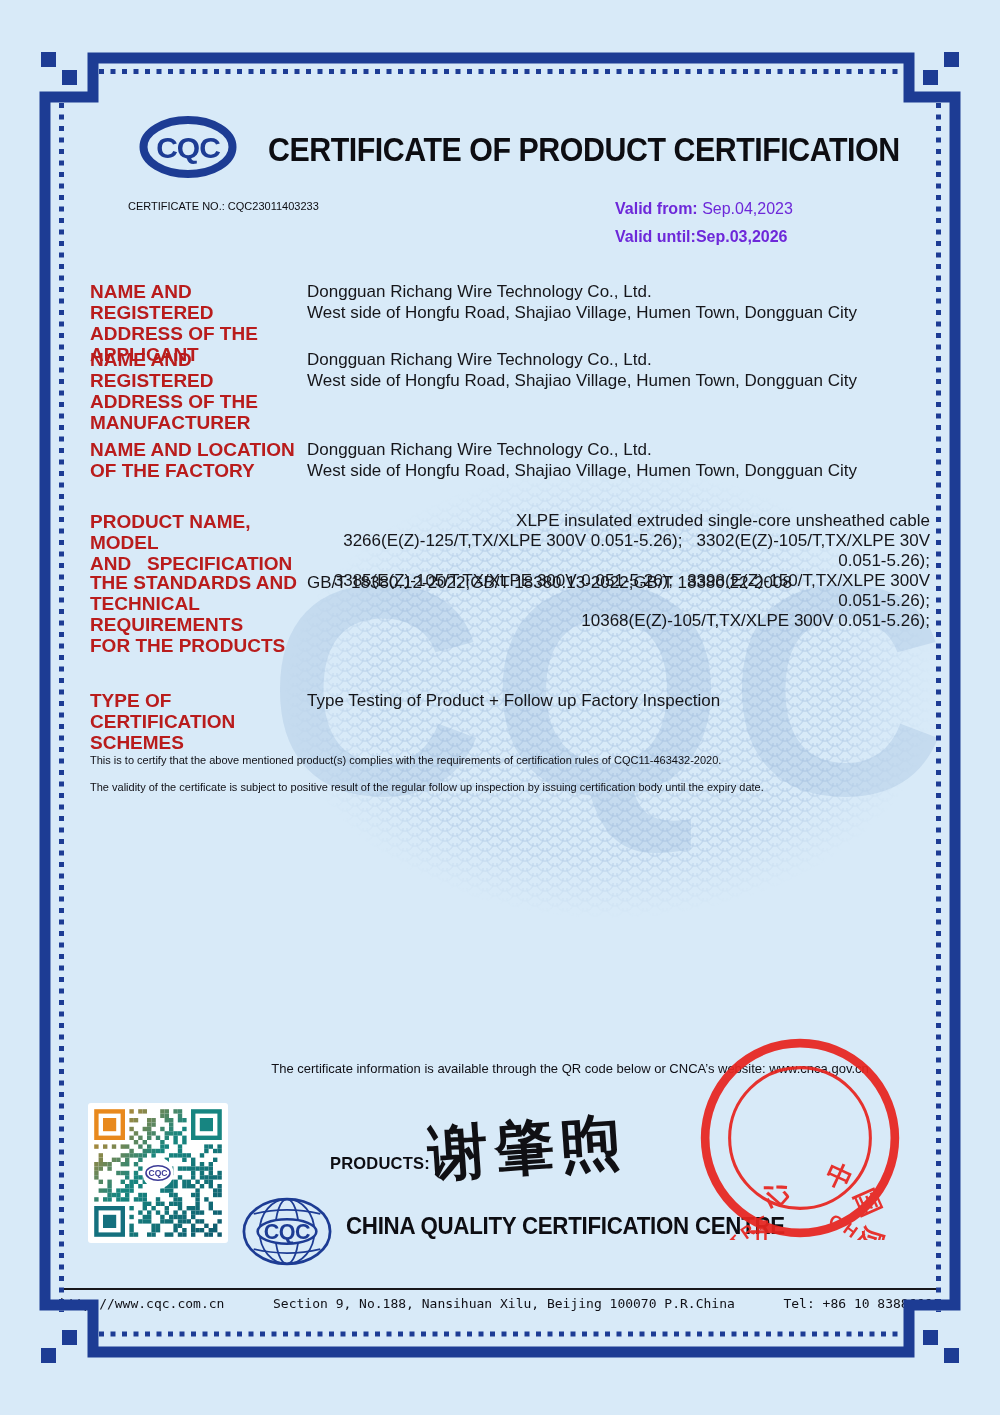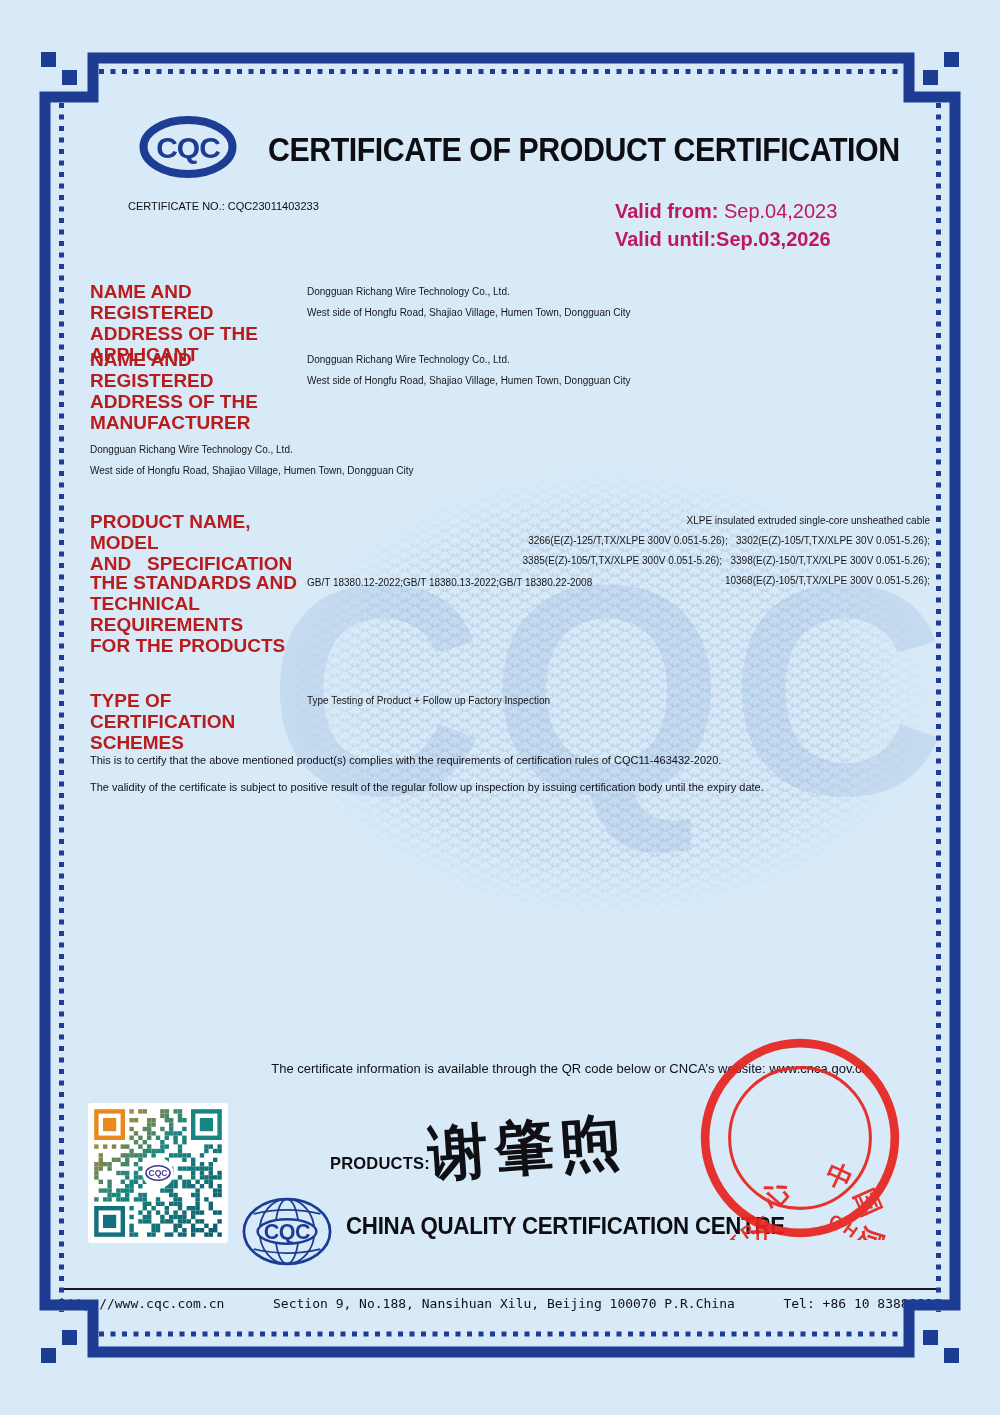--- a/index.html
+++ b/index.html
@@ -16,27 +16,27 @@
     -webkit-mask-image:radial-gradient(ellipse at center,#000 52%,transparent 71%);
     mask-image:radial-gradient(ellipse at center,#000 52%,transparent 71%);}
   .wm-text{position:absolute;left:240px;top:540px;width:740px;z-index:1;text-align:center;
     font-size:300px;font-weight:bold;letter-spacing:6px;line-height:300px;
     color:rgba(148,178,214,.28);}
   
   .logo-cqc{left:138px;top:114px;z-index:2;}
   .title{left:268px;top:131px;width:660px;z-index:2;font-size:33px;font-weight:bold;
     letter-spacing:-.5px;color:#0d0d12;transform:scaleX(.92);transform-origin:left center;white-space:nowrap;}
   .certno{left:128px;top:200px;z-index:2;font-size:11px;font-weight:normal;color:#0d0d12;}
-  .validrow{left:615px;z-index:2;font-size:20px;color:#be185d;}
+  .validrow{left:615px;z-index:2;font-size:16px;color:#6d28d9;}
   .vbold{font-weight:bold;}
   
   .frow{position:absolute;left:90px;width:840px;display:flex;z-index:2;}
   .flabel{width:217px;flex:0 0 217px;font-size:19px;font-weight:bold;line-height:21px;
     white-space:pre-wrap;color:#b91c1c;}
-  .fvalue{flex:1;font-size:10px;line-height:21px;white-space:pre-wrap;color:#16161a;}
+  .fvalue{flex:1;font-size:17px;line-height:21px;white-space:pre-wrap;color:#16161a;}
   
   .stmt{position:absolute;left:90px;width:830px;z-index:2;font-size:11px;color:#101016;margin:0;}
   
   .qr-note{left:170px;top:1061px;width:800px;text-align:center;font-size:13px;color:#101016;z-index:2;}
   .qr-box{left:88px;top:1103px;width:140px;height:140px;z-index:4;}
   .sig-label{left:330px;top:1154px;font-size:16.5px;font-weight:bold;letter-spacing:.2px;z-index:5;color:#0d0d12;}
   .sig-name{left:428px;top:1108px;font-size:60px;font-weight:bold;z-index:5;color:#101014;
     font-family:"DejaVu Sans",sans-serif;transform:rotate(-4deg);letter-spacing:6px;white-space:nowrap;}
   .issuer-logo{left:240px;top:1194px;z-index:2;}
   .issuer-name{left:346px;top:1212px;font-size:24px;font-weight:bold;letter-spacing:-.3px;z-index:2;
@@ -99,20 +99,22 @@
 West side of Hongfu Road, Shajiao Village, Humen Town, Dongguan City</div>
   </div>
   <div class="frow" style="top:349px;">
     <div class="flabel">NAME AND REGISTERED
 ADDRESS OF THE
 MANUFACTURER</div>
     <div class="fvalue">Dongguan Richang Wire Technology Co., Ltd.
 West side of Hongfu Road, Shajiao Village, Humen Town, Dongguan City</div>
   </div>
   <div class="frow" style="top:439px;">
+    <div class="flabel">NAME AND LOCATION
+OF THE FACTORY</div>
     <div class="fvalue">Dongguan Richang Wire Technology Co., Ltd.
 West side of Hongfu Road, Shajiao Village, Humen Town, Dongguan City</div>
   </div>
   <div class="frow" style="top:511px;">
     <div class="flabel">PRODUCT NAME, MODEL
 AND   SPECIFICATION</div>
     <div class="fvalue" style="line-height:20px;text-align:right;">XLPE insulated extruded single-core unsheathed cable
 3266(E(Z)-125/T,TX/XLPE 300V 0.051-5.26);   3302(E(Z)-105/T,TX/XLPE 30V 0.051-5.26);
 3385(E(Z)-105/T,TX/XLPE 300V 0.051-5.26);   3398(E(Z)-150/T,TX/XLPE 300V 0.051-5.26);
 10368(E(Z)-105/T,TX/XLPE 300V 0.051-5.26);</div>

